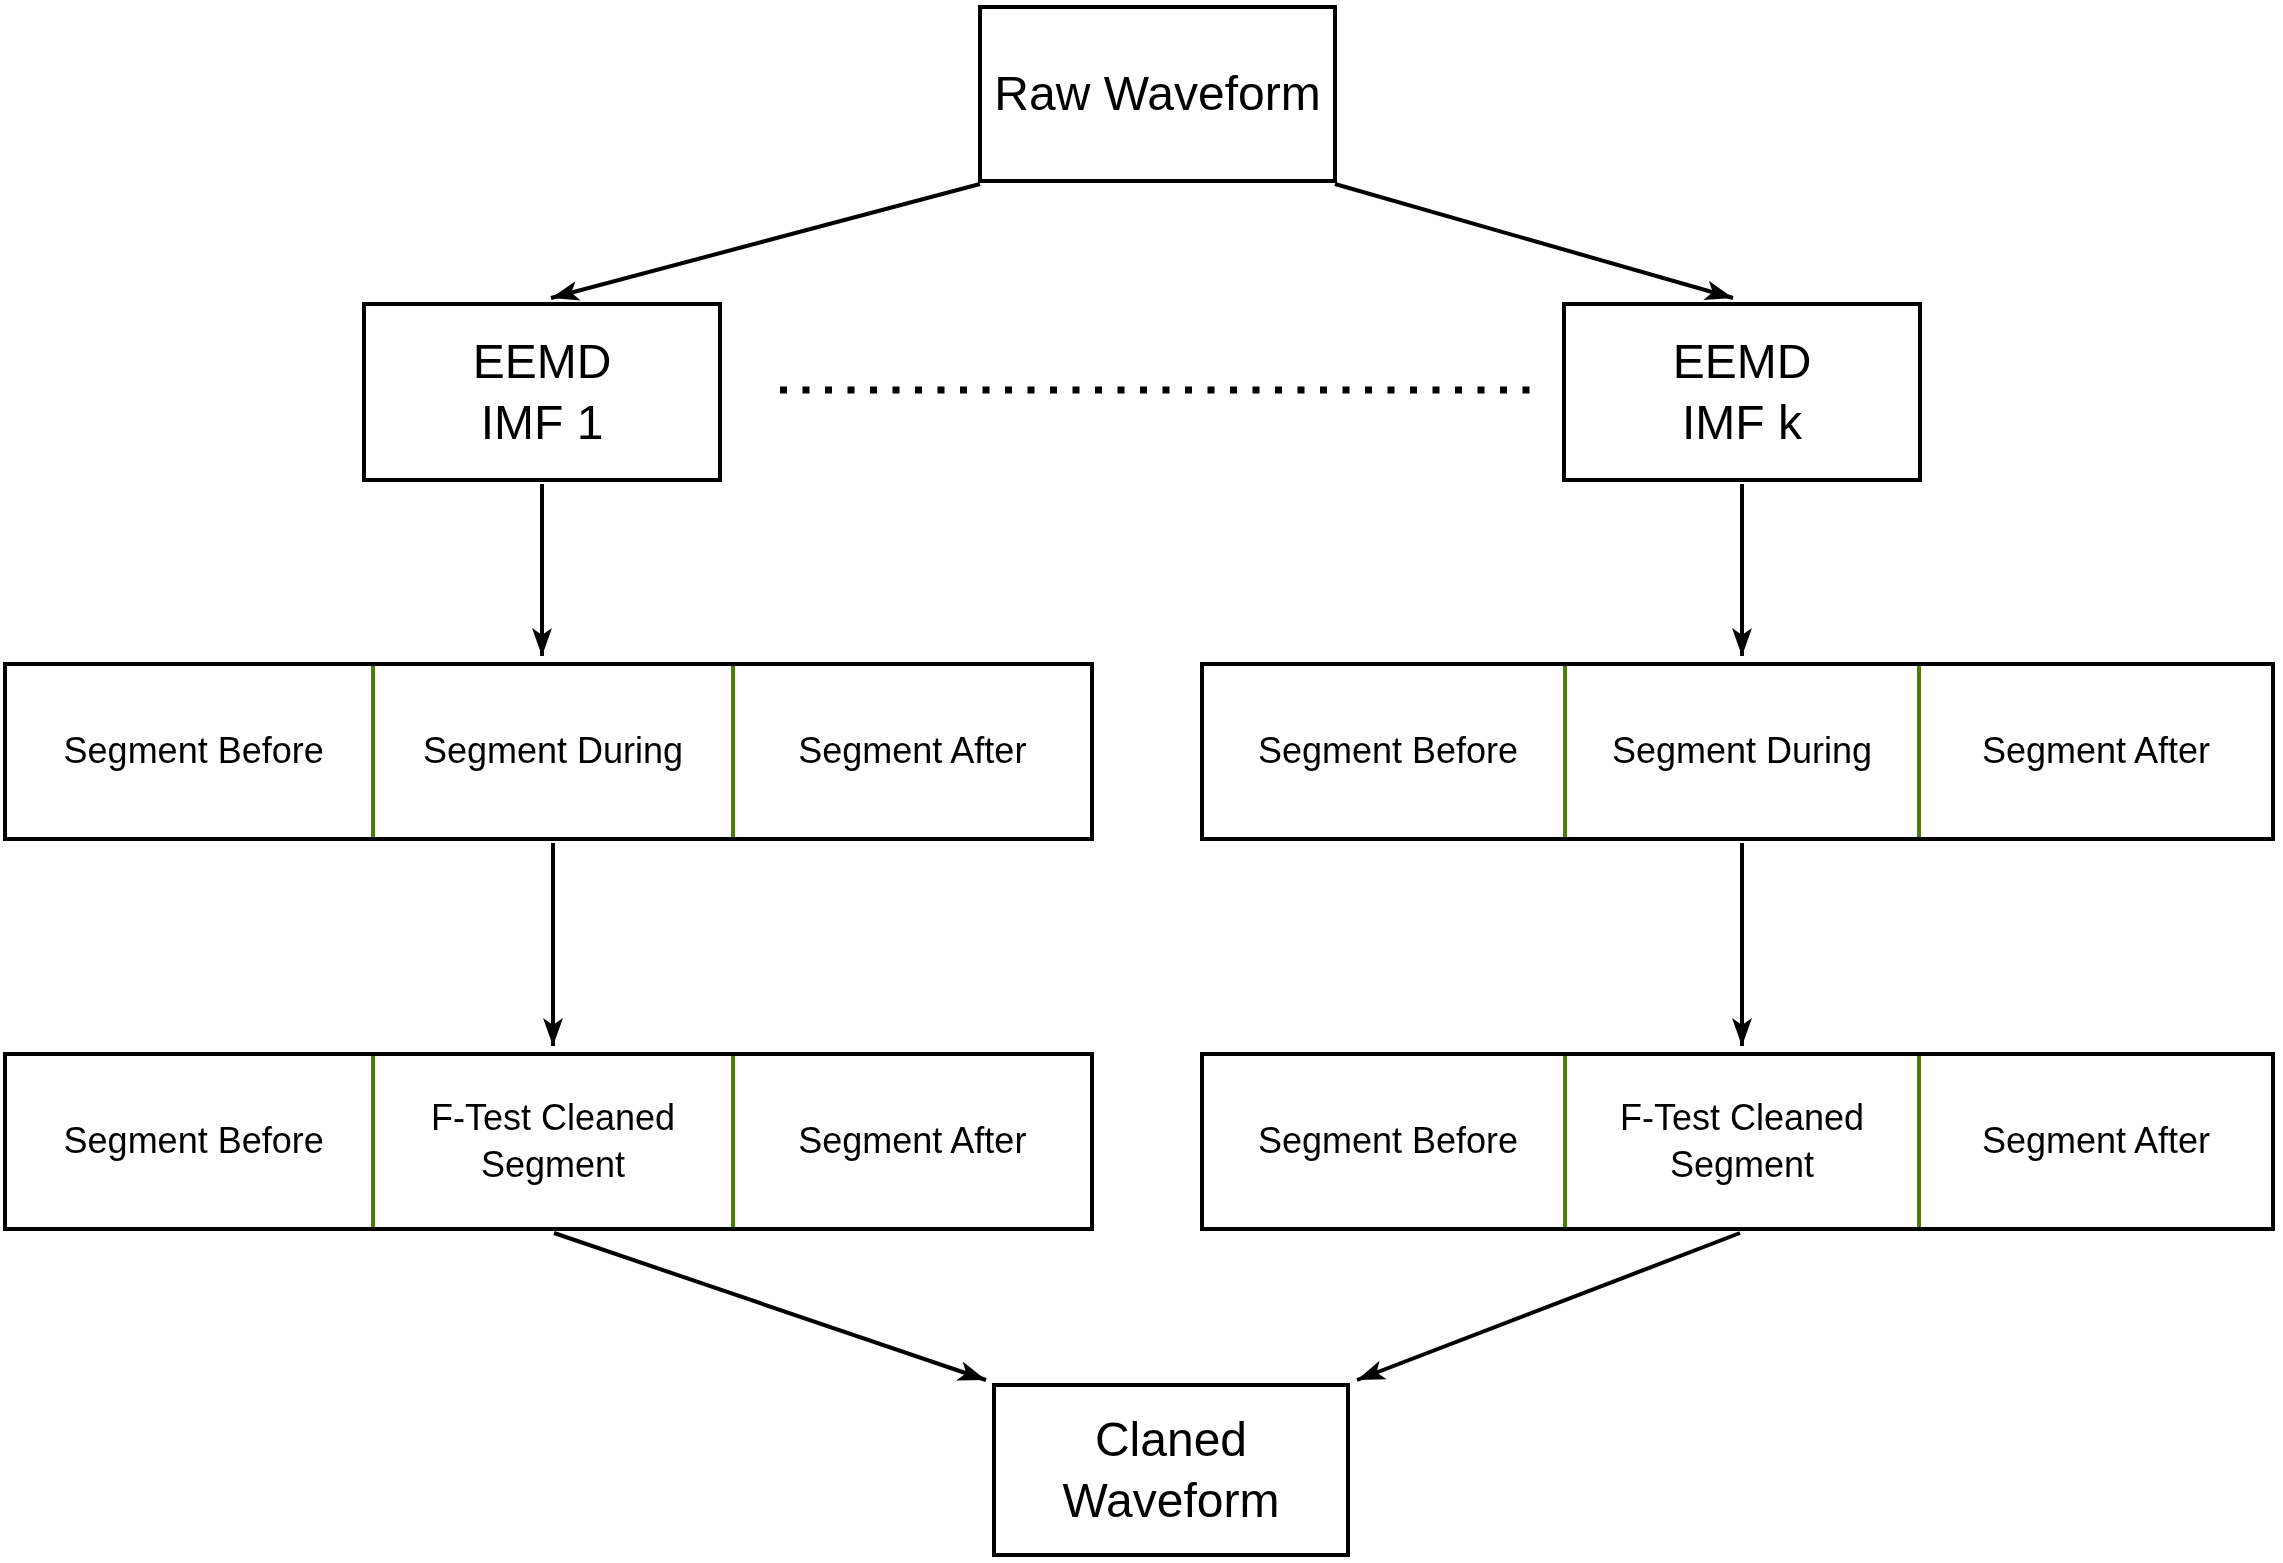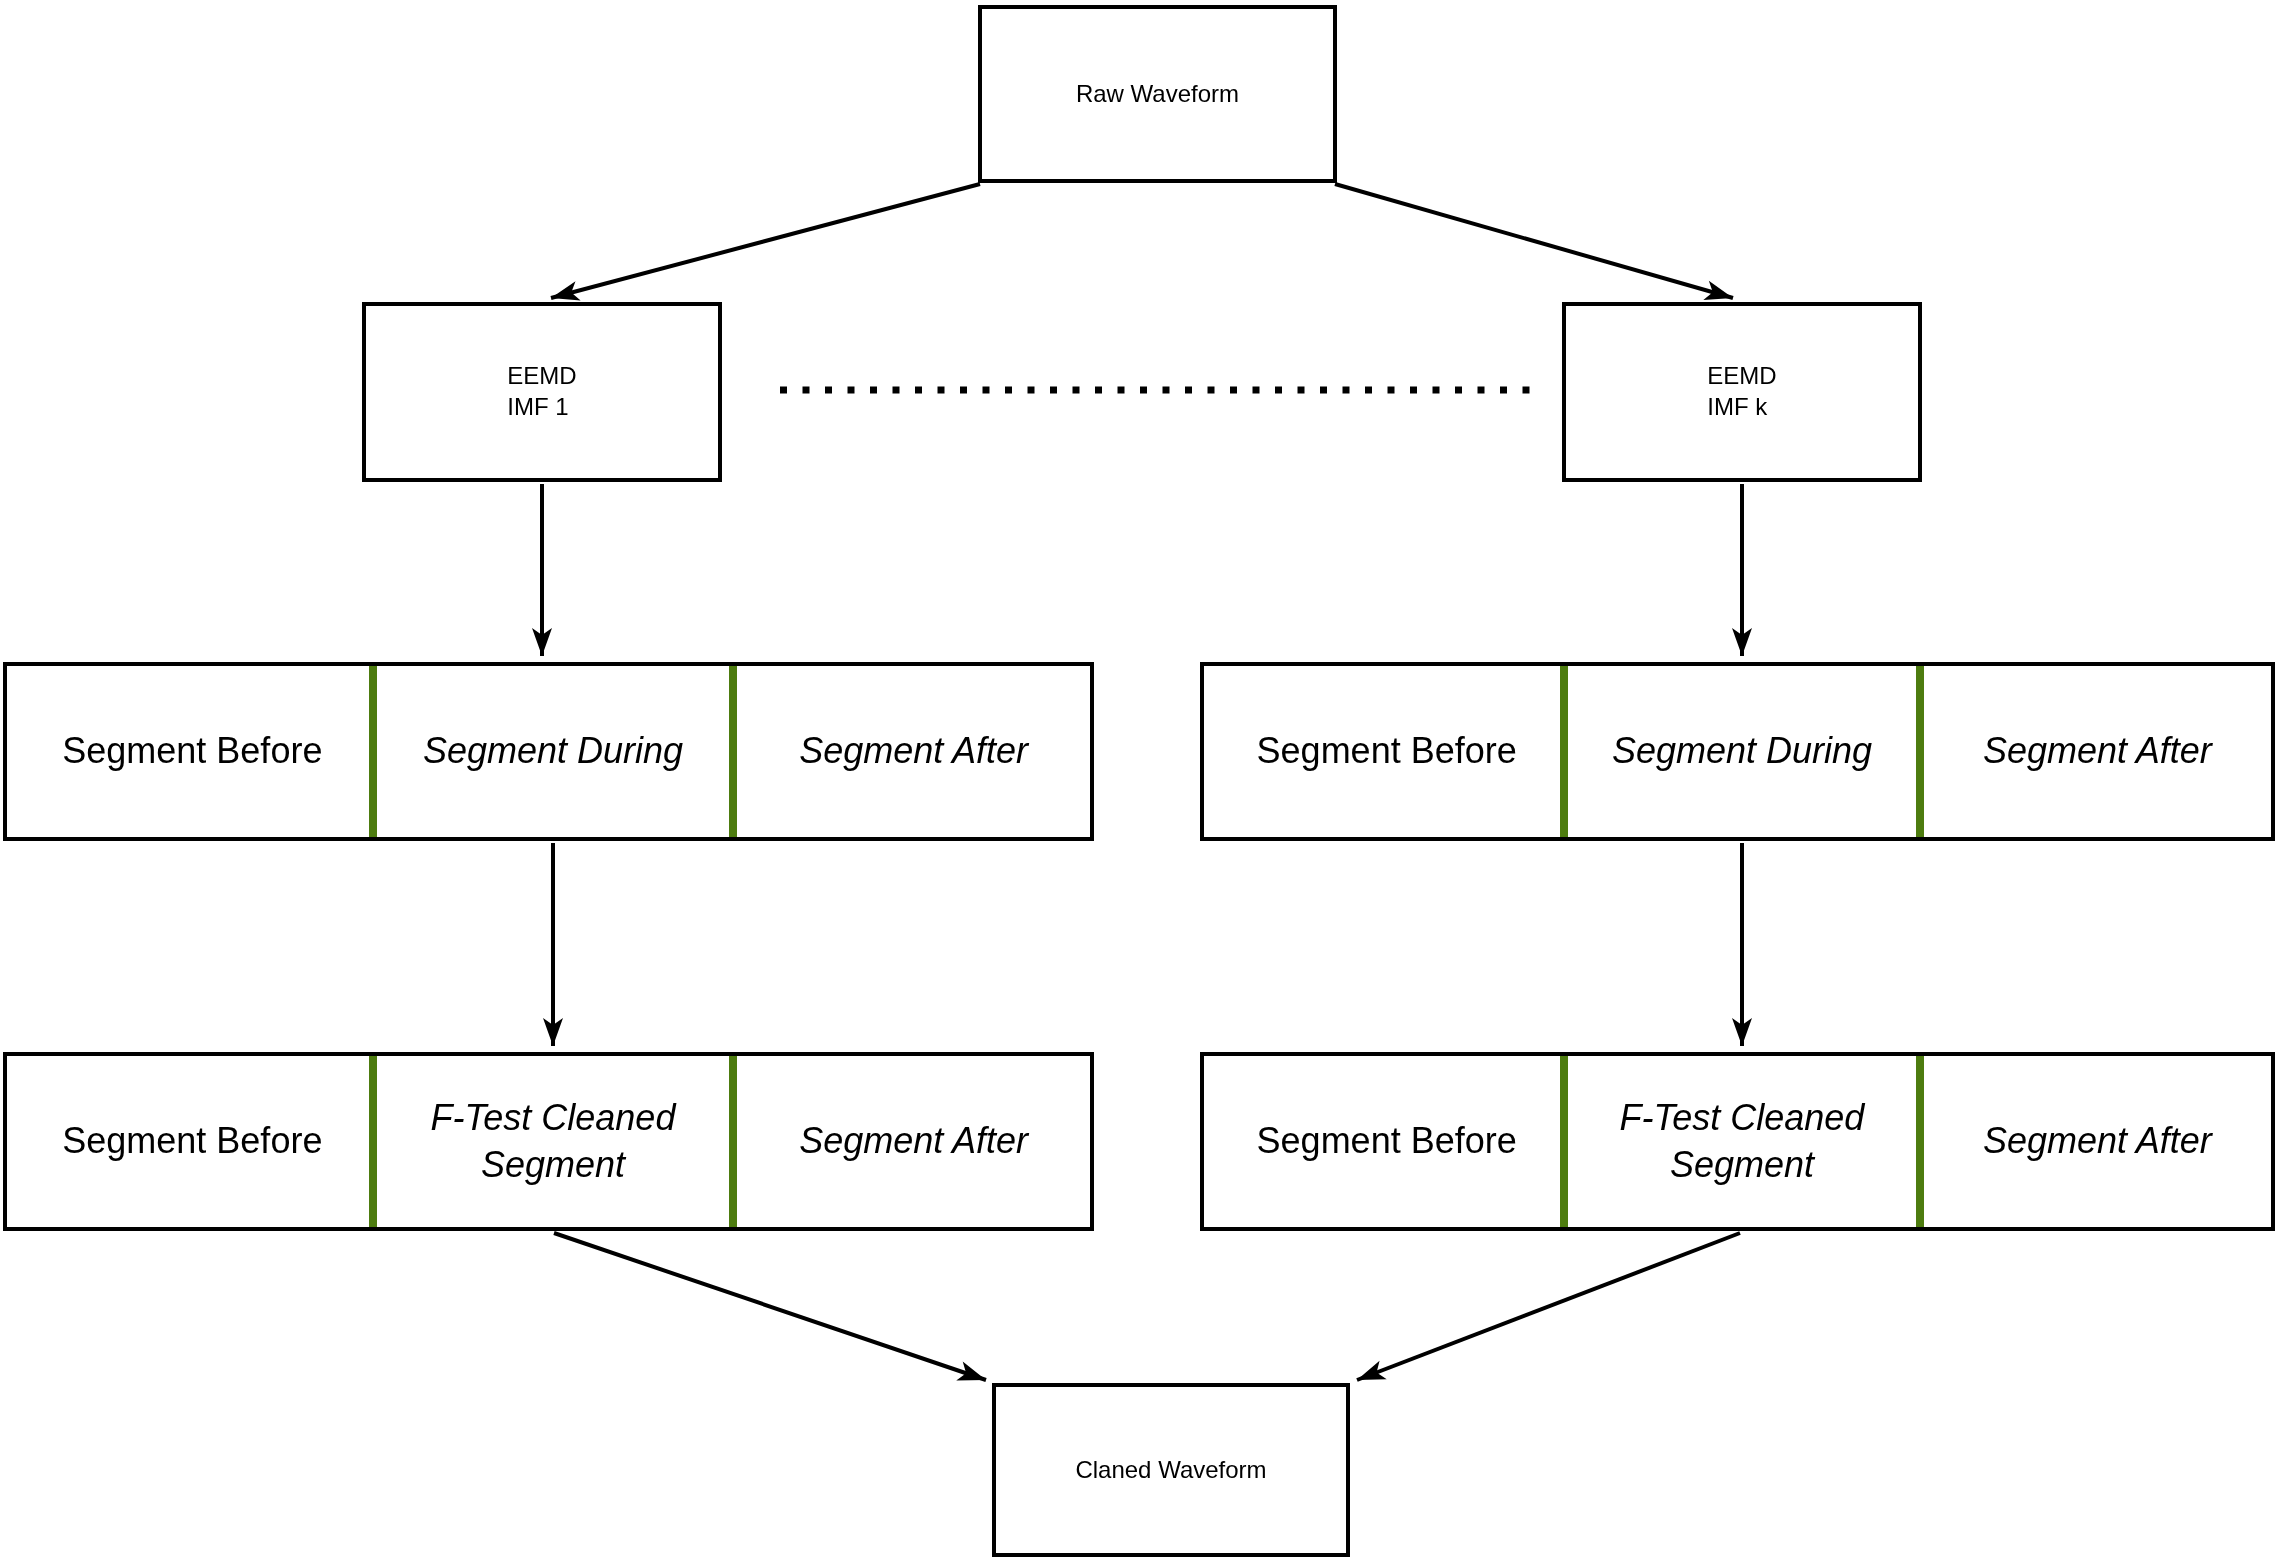--- a/index.html
+++ b/index.html
@@ -18,22 +18,22 @@
     width: 2283px; height: 1563px;
   }
   .box {
     position: absolute;
     box-sizing: border-box;
     border: 4px solid #000000;
     background: #ffffff;
     display: flex;
     align-items: center;
     justify-content: center;
-    text-align: left;
-    font-size: 24px;
+    text-align: center;
+    font-size: 48px;
     line-height: 1.28;
     white-space: pre-line;
   }
   .row {
     position: absolute;
     box-sizing: border-box;
     border: 4px solid #000000;
     background: #ffffff;
     display: flex;
     padding-left: 9px;
@@ -41,21 +41,21 @@
   .cell {
     flex: 1 1 0;
     display: flex;
     align-items: center;
     justify-content: center;
     text-align: center;
     font-size: 36px;
     line-height: 1.28;
     white-space: pre-line;
   }
-  .cell + .cell { border-left: 8px solid #4d7c0f; font-style: italic; }
+  .cell + .cell { border-left: 4px solid #4d7c0f; }
 
   
   .raw    { left: 978px;  top: 5px;    width: 359px;  height: 178px; }
   .eemd1  { left: 362px;  top: 302px;  width: 360px;  height: 180px; }
   .eemdk  { left: 1562px; top: 302px;  width: 360px;  height: 180px; }
   .lrow1  { left: 3px;    top: 662px;  width: 1091px; height: 179px; }
   .rrow1  { left: 1200px; top: 662px;  width: 1075px; height: 179px; }
   .lrow2  { left: 3px;    top: 1052px; width: 1091px; height: 179px; }
   .rrow2  { left: 1200px; top: 1052px; width: 1075px; height: 179px; }
   .claned { left: 992px;  top: 1383px; width: 358px;  height: 174px; }

